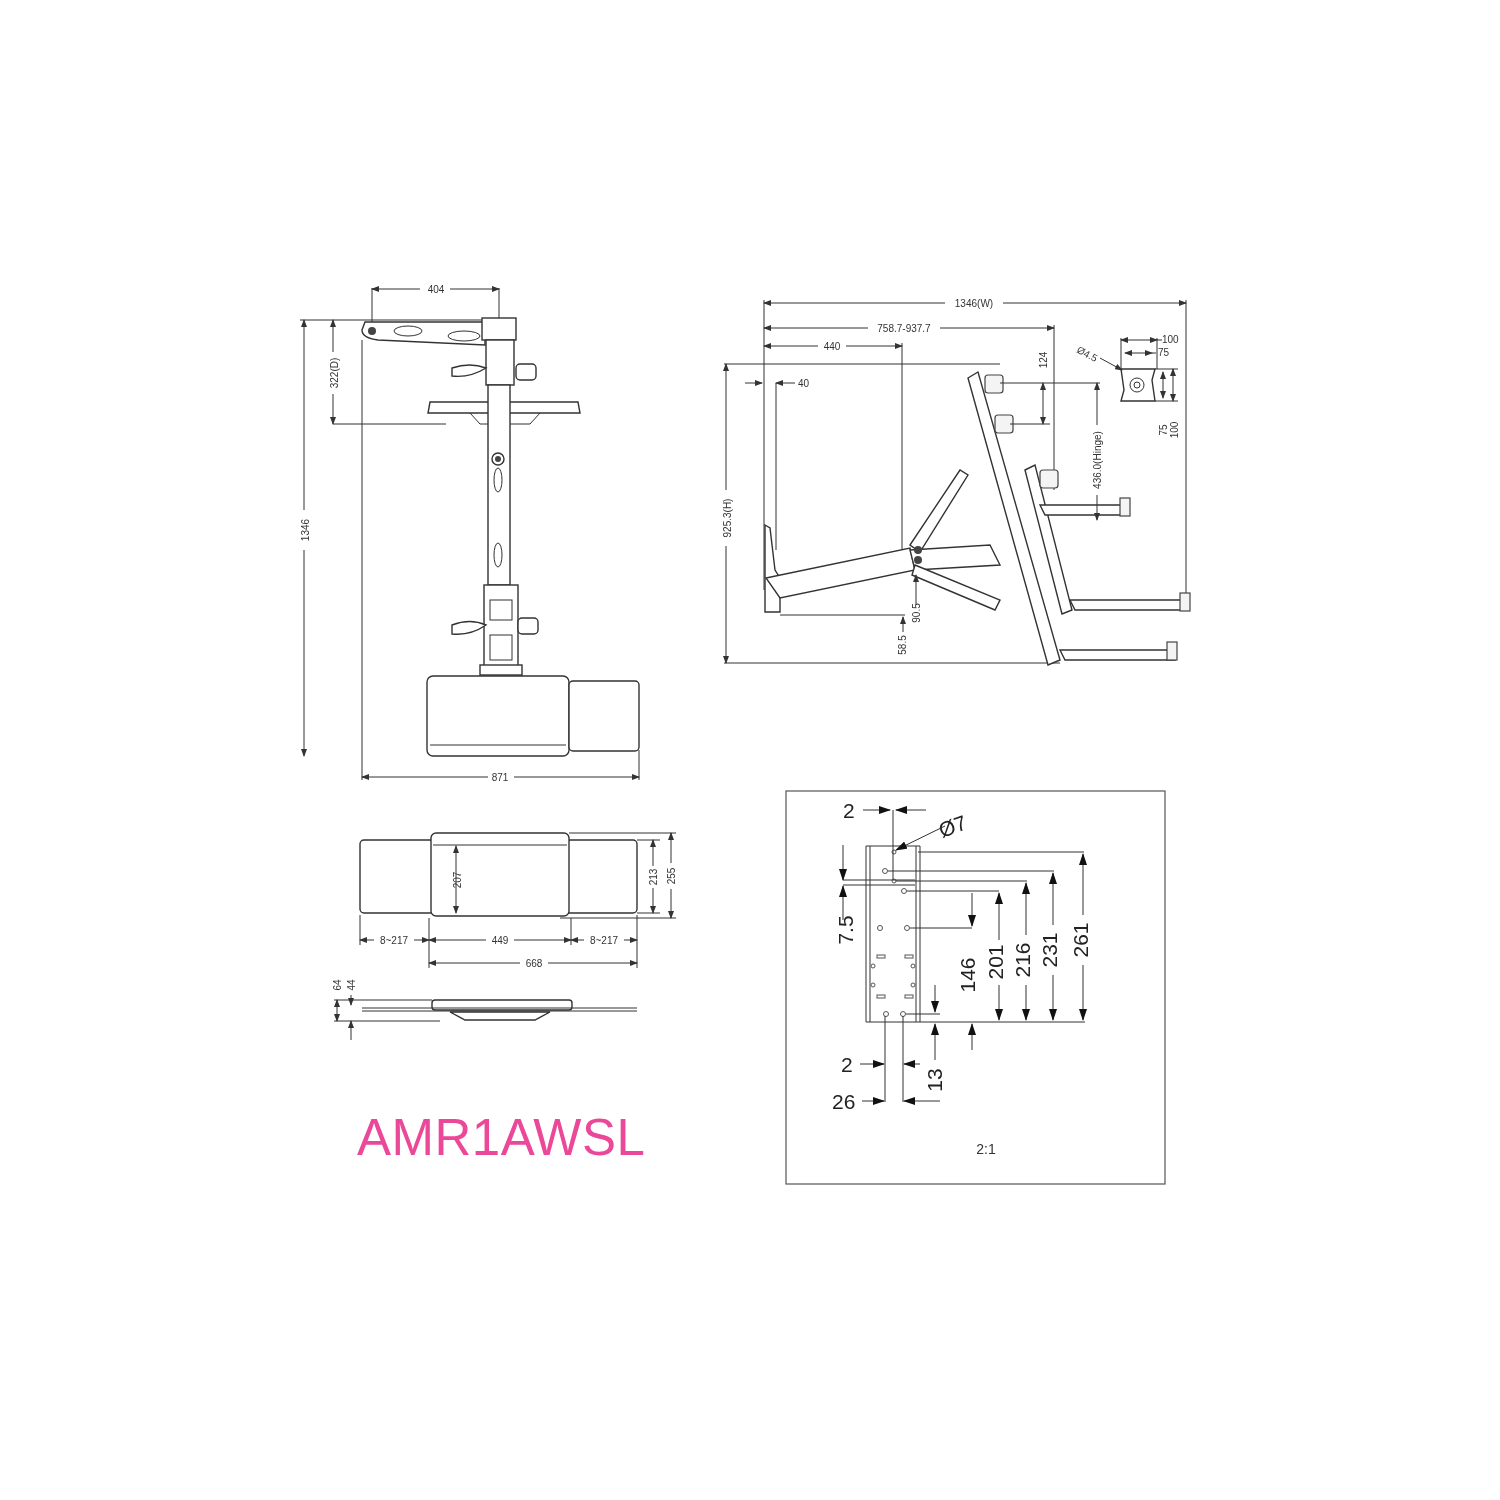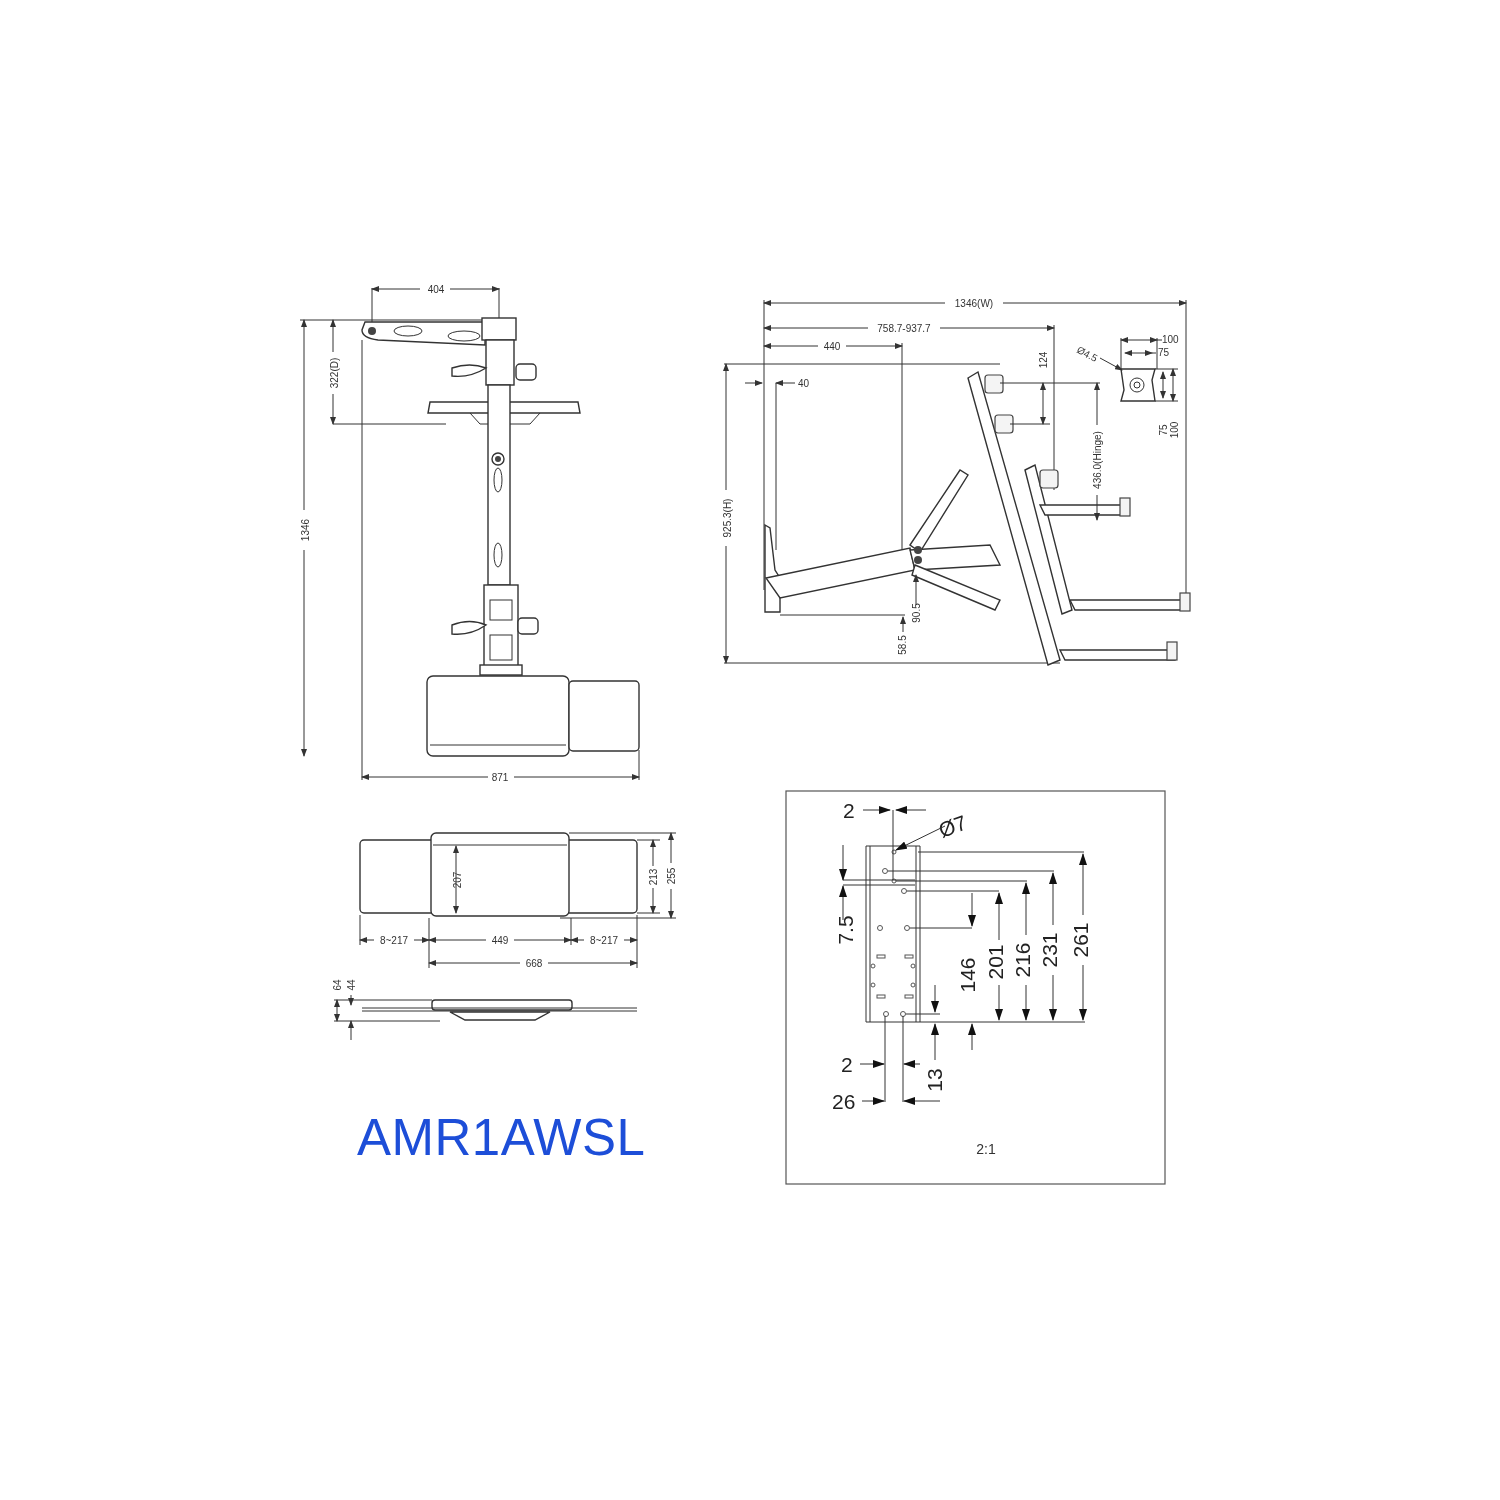--- a/index.html
+++ b/index.html
@@ -3,21 +3,21 @@
 <meta charset="utf-8">
 <style>
   html, body { margin:0; padding:0; background:#ffffff; }
   body { width:1500px; height:1500px; position:relative; overflow:hidden; font-family:"Liberation Sans", sans-serif; color:#333; }
   svg.drawing { position:absolute; left:0; top:0; }
   .dim { font-family:"Liberation Sans", sans-serif; font-size:10px; fill:#333; }
   .dimL { font-family:"Liberation Sans", sans-serif; font-size:21px; fill:#222; }
   .ln { stroke:#333; stroke-width:1; fill:none; }
   .part { stroke:#333; stroke-width:1.4; fill:#fff; }
   .partg { stroke:#444; stroke-width:1.2; fill:#f4f4f4; }
-  .model { position:absolute; left:357px; top:1108px; font-size:51px; color:#1d4ed8; font-family:"Liberation Sans", sans-serif; letter-spacing:0.5px; }
+  .model { position:absolute; left:357px; top:1108px; font-size:51px; color:#ec4899; font-family:"Liberation Sans", sans-serif; letter-spacing:0.5px; }
   .scale { font-size:14px; fill:#333; }
 </style>
 </head>
 <body>
 
 <svg class="drawing" width="1500" height="1500" viewBox="0 0 1500 1500">
   <defs>
     <marker id="ar" markerWidth="8" markerHeight="6" refX="7" refY="3" orient="auto">
         <path d="M0,0 L8,3 L0,6 z" fill="#333"></path>
       </marker>

